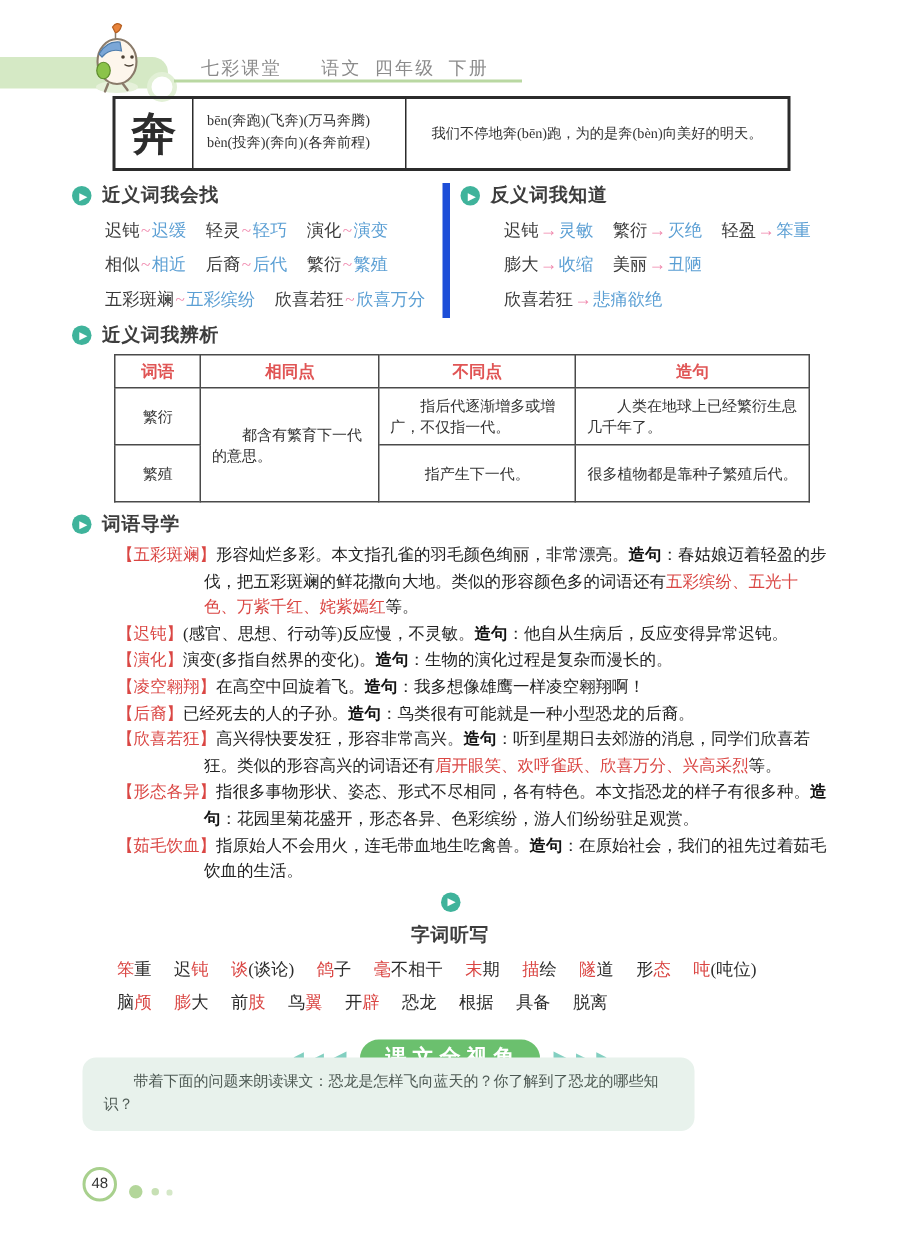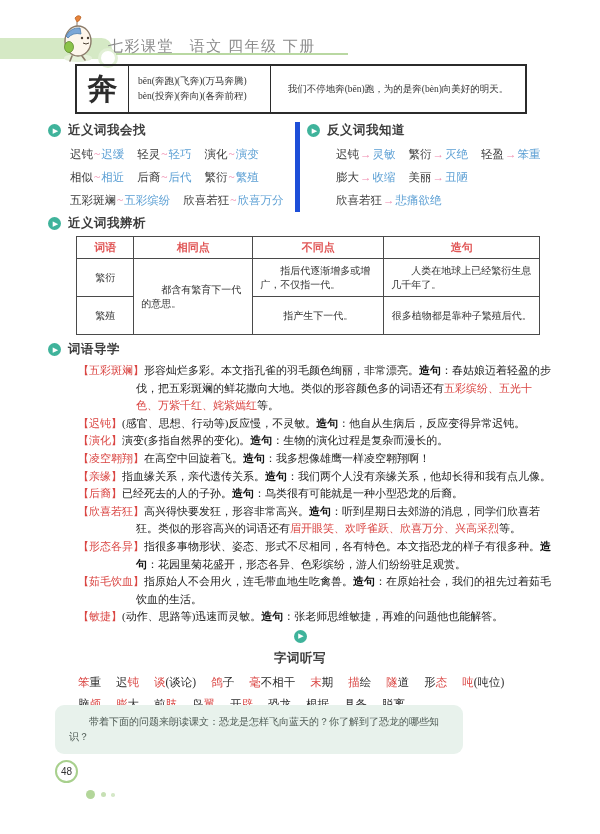--- a/index.html
+++ b/index.html
@@ -7,22 +7,22 @@
   body { font-family:"Liberation Serif", serif; background:#fff; color:#2c2c2c; }
   .page { position:relative; width:600px; height:834px; background:#ffffff; overflow:hidden; }
 
   
   .hdr-pill { position:absolute; left:0; top:38px; width:112px; height:21px;
               background:#d5e9c5; border-radius:0 12px 12px 0; }
   .hdr-ring { position:absolute; left:98px; top:48px; width:20px; height:20px;
               border-radius:50%; background:#fff; border:3px solid #e2f0d6; }
   .mascot  { position:absolute; left:52px; top:14px; }
   .hdr-underline { position:absolute; left:116px; top:53px; width:232px; height:2px; background:#b9d8a2; }
-  .hdr-text { position:absolute; left:108px; top:37px; font-family:Liberation Serif, serif;
-              font-size:15px; color:#8b8b8b; letter-spacing:1.5px; }
+  .hdr-text { position:absolute; left:134px; top:37px; font-family:Liberation Mono, monospace;
+              font-size:12px; color:#8b8b8b; letter-spacing:1.5px; }
 
   
   .pbox { position:absolute; left:75px; top:64px; width:452px; height:50px;
           border:2px solid #2b2b2b; display:flex; align-items:stretch; }
   .pbox-char { width:52px; display:flex; align-items:center; justify-content:center;
                border-right:1.5px solid #2b2b2b; font-size:30px; font-weight:bold; }
   .pbox-readings { width:142px; border-right:1.5px solid #2b2b2b; display:flex;
                    flex-direction:column; justify-content:center; padding-left:9px;
                    font-size:9.5px; line-height:15px; color:#333; }
   .pbox-example { flex:1; display:flex; align-items:center; justify-content:center;
@@ -83,21 +83,21 @@
            font-weight:bold; font-size:14px; letter-spacing:4px; padding:3px 13px 4px 17px;
            border-radius:13px; margin:0 4px; }
 
   
   .note { position:absolute; left:55px; top:705px; width:408px; background:#e8f2ec;
           border-radius:9px; padding:9px 14px 10px; font-size:10px; color:#4e5a54;
           line-height:15px; }
   .note p { text-indent:2em; }
 
   
-  .page-num { position:absolute; left:55px; top:760px; width:23px; height:23px;
+  .page-num { position:absolute; left:55px; top:778px; width:23px; height:23px;
               border:2px solid #a8d08d; border-radius:50%; display:flex; align-items:center;
               justify-content:center; font-family:"Liberation Sans",sans-serif;
               font-size:10px; color:#333; }
   .dot { position:absolute; border-radius:50%; background:#b3d69a; }
   .dot1 { left:86px; top:790px; width:9px; height:9px; }
   .dot2 { left:101px; top:792px; width:5px; height:5px; background:#c7e0b4; }
   .dot3 { left:111px; top:793px; width:3.5px; height:3.5px; background:#d5e8c8; }
 </style>
 </head>
 <body>
@@ -208,26 +208,24 @@
 
     <div class="sec-head">
       <span class="sec-icon">▶</span>
       <span class="sec-title">词语导学</span>
     </div>
     <div class="vocab-list" id="vocab-list">
         <div class="v-entry"><span class="seg-term">【五彩斑斓】</span><span>形容灿烂多彩。本文指孔雀的羽毛颜色绚丽，非常漂亮。</span><span class="seg-b">造句</span><span>：春姑娘迈着轻盈的步伐，把五彩斑斓的鲜花撒向大地。类似的形容颜色多的词语还有</span><span class="seg-red">五彩缤纷、五光十色、万紫千红、姹紫嫣红</span><span>等。</span></div>
         <div class="v-entry"><span class="seg-term">【迟钝】</span><span>(感官、思想、行动等)反应慢，不灵敏。</span><span class="seg-b">造句</span><span>：他自从生病后，反应变得异常迟钝。</span></div>
         <div class="v-entry"><span class="seg-term">【演化】</span><span>演变(多指自然界的变化)。</span><span class="seg-b">造句</span><span>：生物的演化过程是复杂而漫长的。</span></div>
         <div class="v-entry"><span class="seg-term">【凌空翱翔】</span><span>在高空中回旋着飞。</span><span class="seg-b">造句</span><span>：我多想像雄鹰一样凌空翱翔啊！</span></div>
-        <div class="v-entry"><span class="seg-term">【亲缘】</span><span>指血缘关系，亲代遗传关系。</span><span class="seg-b">造句</span><span>：我们两个人没有亲缘关系，他却长得和我有点儿像。</span></div>
         <div class="v-entry"><span class="seg-term">【后裔】</span><span>已经死去的人的子孙。</span><span class="seg-b">造句</span><span>：鸟类很有可能就是一种小型恐龙的后裔。</span></div>
         <div class="v-entry"><span class="seg-term">【欣喜若狂】</span><span>高兴得快要发狂，形容非常高兴。</span><span class="seg-b">造句</span><span>：听到星期日去郊游的消息，同学们欣喜若狂。类似的形容高兴的词语还有</span><span class="seg-red">眉开眼笑、欢呼雀跃、欣喜万分、兴高采烈</span><span>等。</span></div>
         <div class="v-entry"><span class="seg-term">【形态各异】</span><span>指很多事物形状、姿态、形式不尽相同，各有特色。本文指恐龙的样子有很多种。</span><span class="seg-b">造句</span><span>：花园里菊花盛开，形态各异、色彩缤纷，游人们纷纷驻足观赏。</span></div>
         <div class="v-entry"><span class="seg-term">【茹毛饮血】</span><span>指原始人不会用火，连毛带血地生吃禽兽。</span><span class="seg-b">造句</span><span>：在原始社会，我们的祖先过着茹毛饮血的生活。</span></div>
-        <div class="v-entry"><span class="seg-term">【敏捷】</span><span>(动作、思路等)迅速而灵敏。</span><span class="seg-b">造句</span><span>：张老师思维敏捷，再难的问题他也能解答。</span></div>
       </div>
 
     <div class="sec-head" style="margin-top:4px;flex-direction:column;">
       <span class="sec-icon">▶</span>
       <span class="sec-title">字词听写</span>
     </div>
     <div class="dict-rows" id="dict-rows">
         <div class="dict-row">
           <span><span class="d-red">笨</span><span>重</span></span>
           <span><span>迟</span><span class="d-red">钝</span></span>

